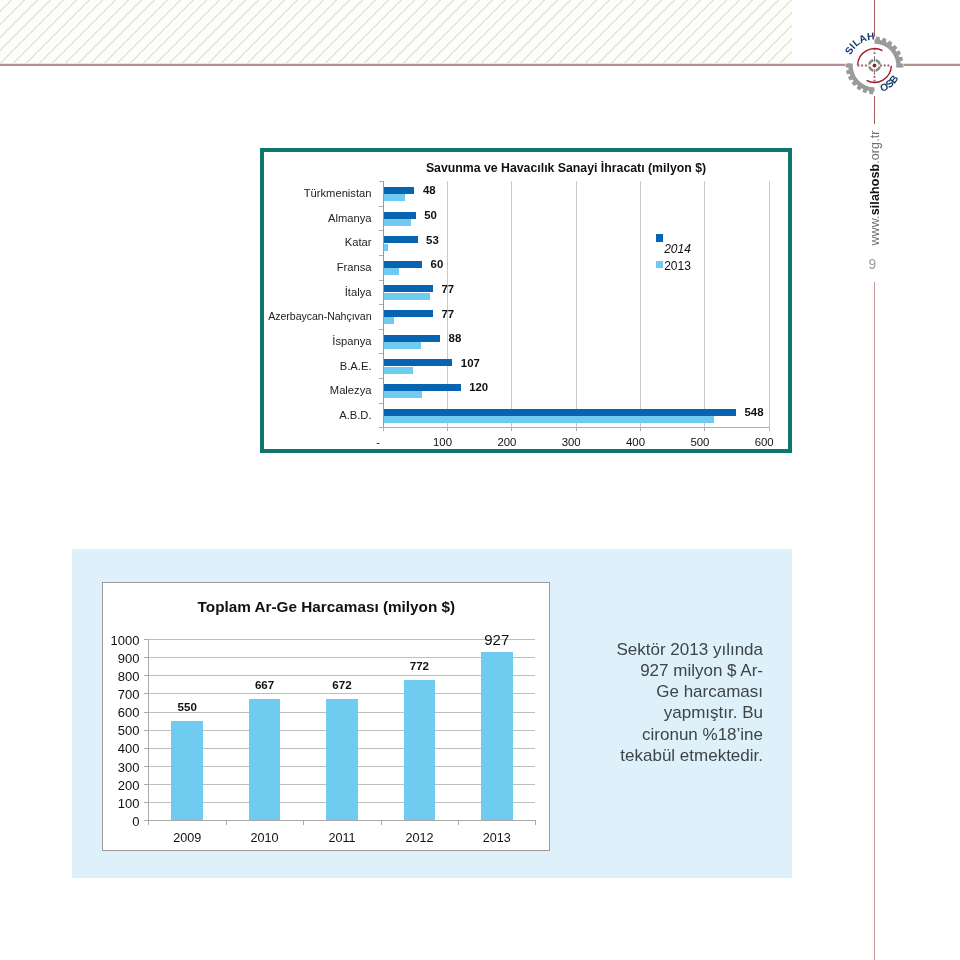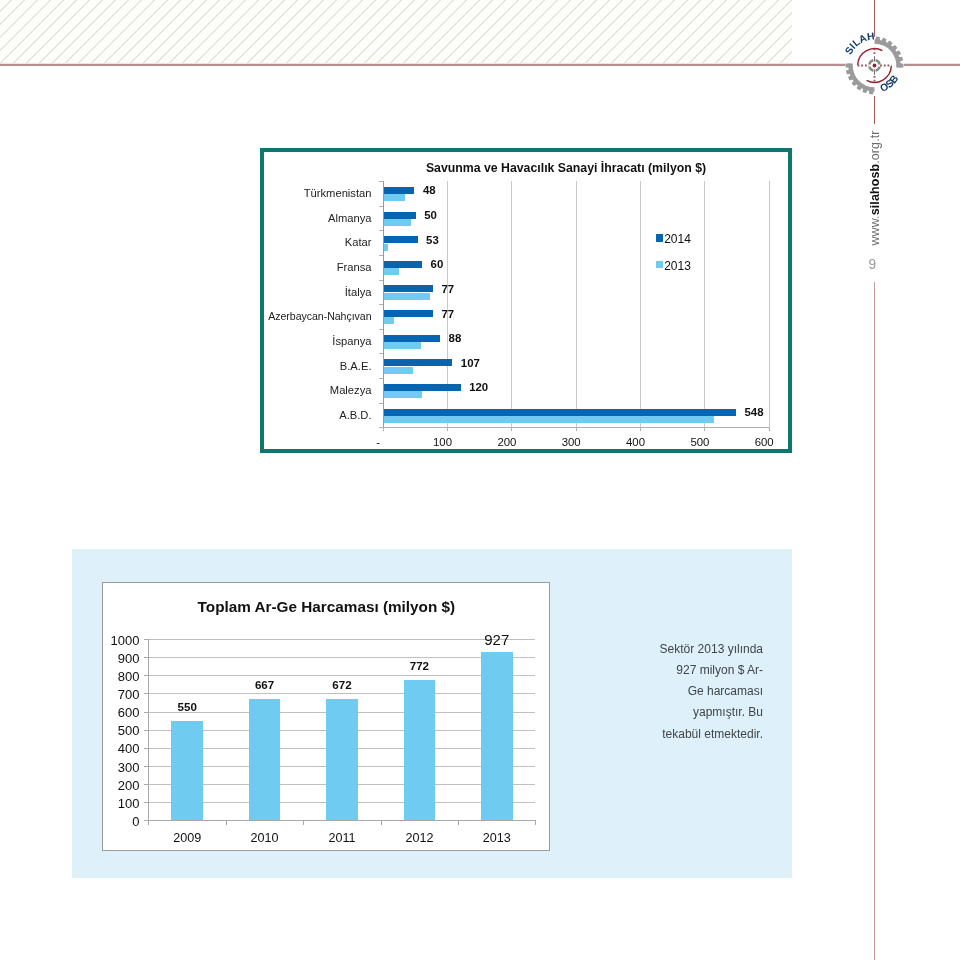--- a/index.html
+++ b/index.html
@@ -22,21 +22,21 @@
   .vrule{position:absolute;width:1px;background:#a85b5b;}
 
   
   .sidetext{position:absolute;transform-origin:50% 50%;white-space:nowrap;
     font-size:12.5px;color:#6e6e6e;letter-spacing:0.1px;text-align:center;}
   .sidetext .b{font-weight:bold;color:#111;}
   .pagenum{position:absolute;font-size:13.8px;color:#9a9a9a;}
 
   
   .para-left{position:absolute;font-size:17.3px;line-height:21.35px;color:#3f3f3f;}
-  .para-right{position:absolute;font-size:12px;line-height:21.3px;color:#3f4446;text-align:right;white-space:nowrap;}
+  .para-right{position:absolute;font-size:17px;line-height:21.3px;color:#3f4446;text-align:right;white-space:nowrap;}
 
   
   .chart1{position:absolute;left:260px;top:148px;width:532px;height:305px;
     border:4px solid #0f766e;background:#fff;box-sizing:border-box;overflow:visible;}
   .c1-title{position:absolute;left:80px;right:0;top:9px;text-align:center;
     font-size:12.3px;font-weight:bold;color:#111;}
   .c1-grid{position:absolute;top:0;bottom:0;width:1px;background:#c8c8c8;}
   .c1-cat{position:absolute;white-space:nowrap;transform:translateX(-100%);
     font-size:11.2px;color:#222;text-align:center;}
   .c1-cat.long{font-size:10.6px;letter-spacing:-0.05px;}
@@ -184,31 +184,32 @@
     <div class="c1-bar" style="left:119.5px;top:263.9px;width:330.0px;height:7.0px;background:#6fccf0;"></div>
     <div class="c1-lbl" style="left:480.5px;top:254.1px;">548</div>
     <div class="c1-tick" style="left:114.2px;top:283.6px;">-</div>
     <div class="c1-tick" style="left:178.5px;top:283.6px;">100</div>
     <div class="c1-tick" style="left:242.9px;top:283.6px;">200</div>
     <div class="c1-tick" style="left:307.2px;top:283.6px;">300</div>
     <div class="c1-tick" style="left:371.5px;top:283.6px;">400</div>
     <div class="c1-tick" style="left:435.9px;top:283.6px;">500</div>
     <div class="c1-tick" style="left:500.2px;top:283.6px;">600</div>
     <div class="c1-legend-sw" style="left:391.6px;top:82.4px;background:#0764b0;"></div>
-    <div class="c1-legend-tx" style="left:400.20000000000005px;top:80px;">2014</div>
+    <div class="c1-legend-tx" style="left:400.20000000000005px;top:90px;font-style:italic;">2014</div>
     <div class="c1-legend-sw" style="left:391.6px;top:108.5px;background:#6fccf0;"></div>
     <div class="c1-legend-tx" style="left:400.20000000000005px;top:106.5px;">2013</div>
   </div>
 
   <div class="bluebox"></div>
   <div class="para-right" style="left:560px;top:638.5px;width:203px;">
     <div>Sektör 2013 yılında</div>
     <div>927 milyon $ Ar-</div>
     <div>Ge harcaması</div>
     <div>yapmıştır. Bu</div>
+    <div>cironun %18’ine</div>
     <div>tekabül etmektedir.</div>
   </div>
   <div class="chart2">
     <div class="c2-title">Toplam Ar-Ge Harcaması (milyon $)</div>
     <div class="c2-grid" style="left:45.1px;top:55.8px;width:387.0px;"></div>
     <div class="c2-ytick" style="left:-3.9px;top:49.5px;width:40px;">1000</div>
     <div class="c2-axis" style="left:40.6px;top:55.8px;width:4.5px;height:1px;"></div>
     <div class="c2-grid" style="left:45.1px;top:73.9px;width:387.0px;"></div>
     <div class="c2-ytick" style="left:-3.9px;top:67.6px;width:40px;">900</div>
     <div class="c2-axis" style="left:40.6px;top:73.9px;width:4.5px;height:1px;"></div>

